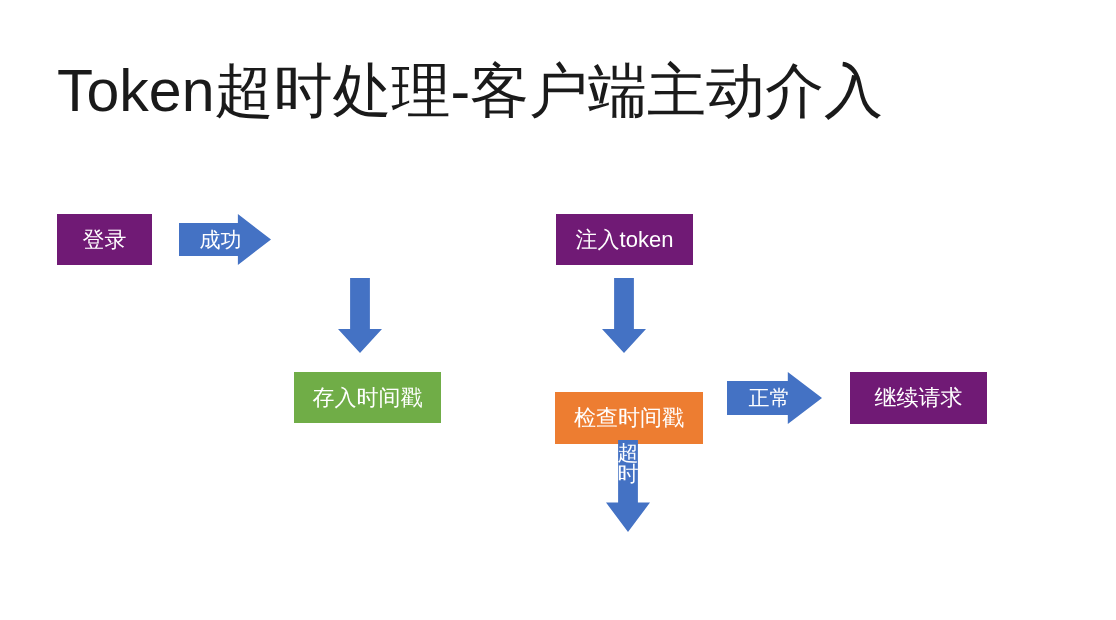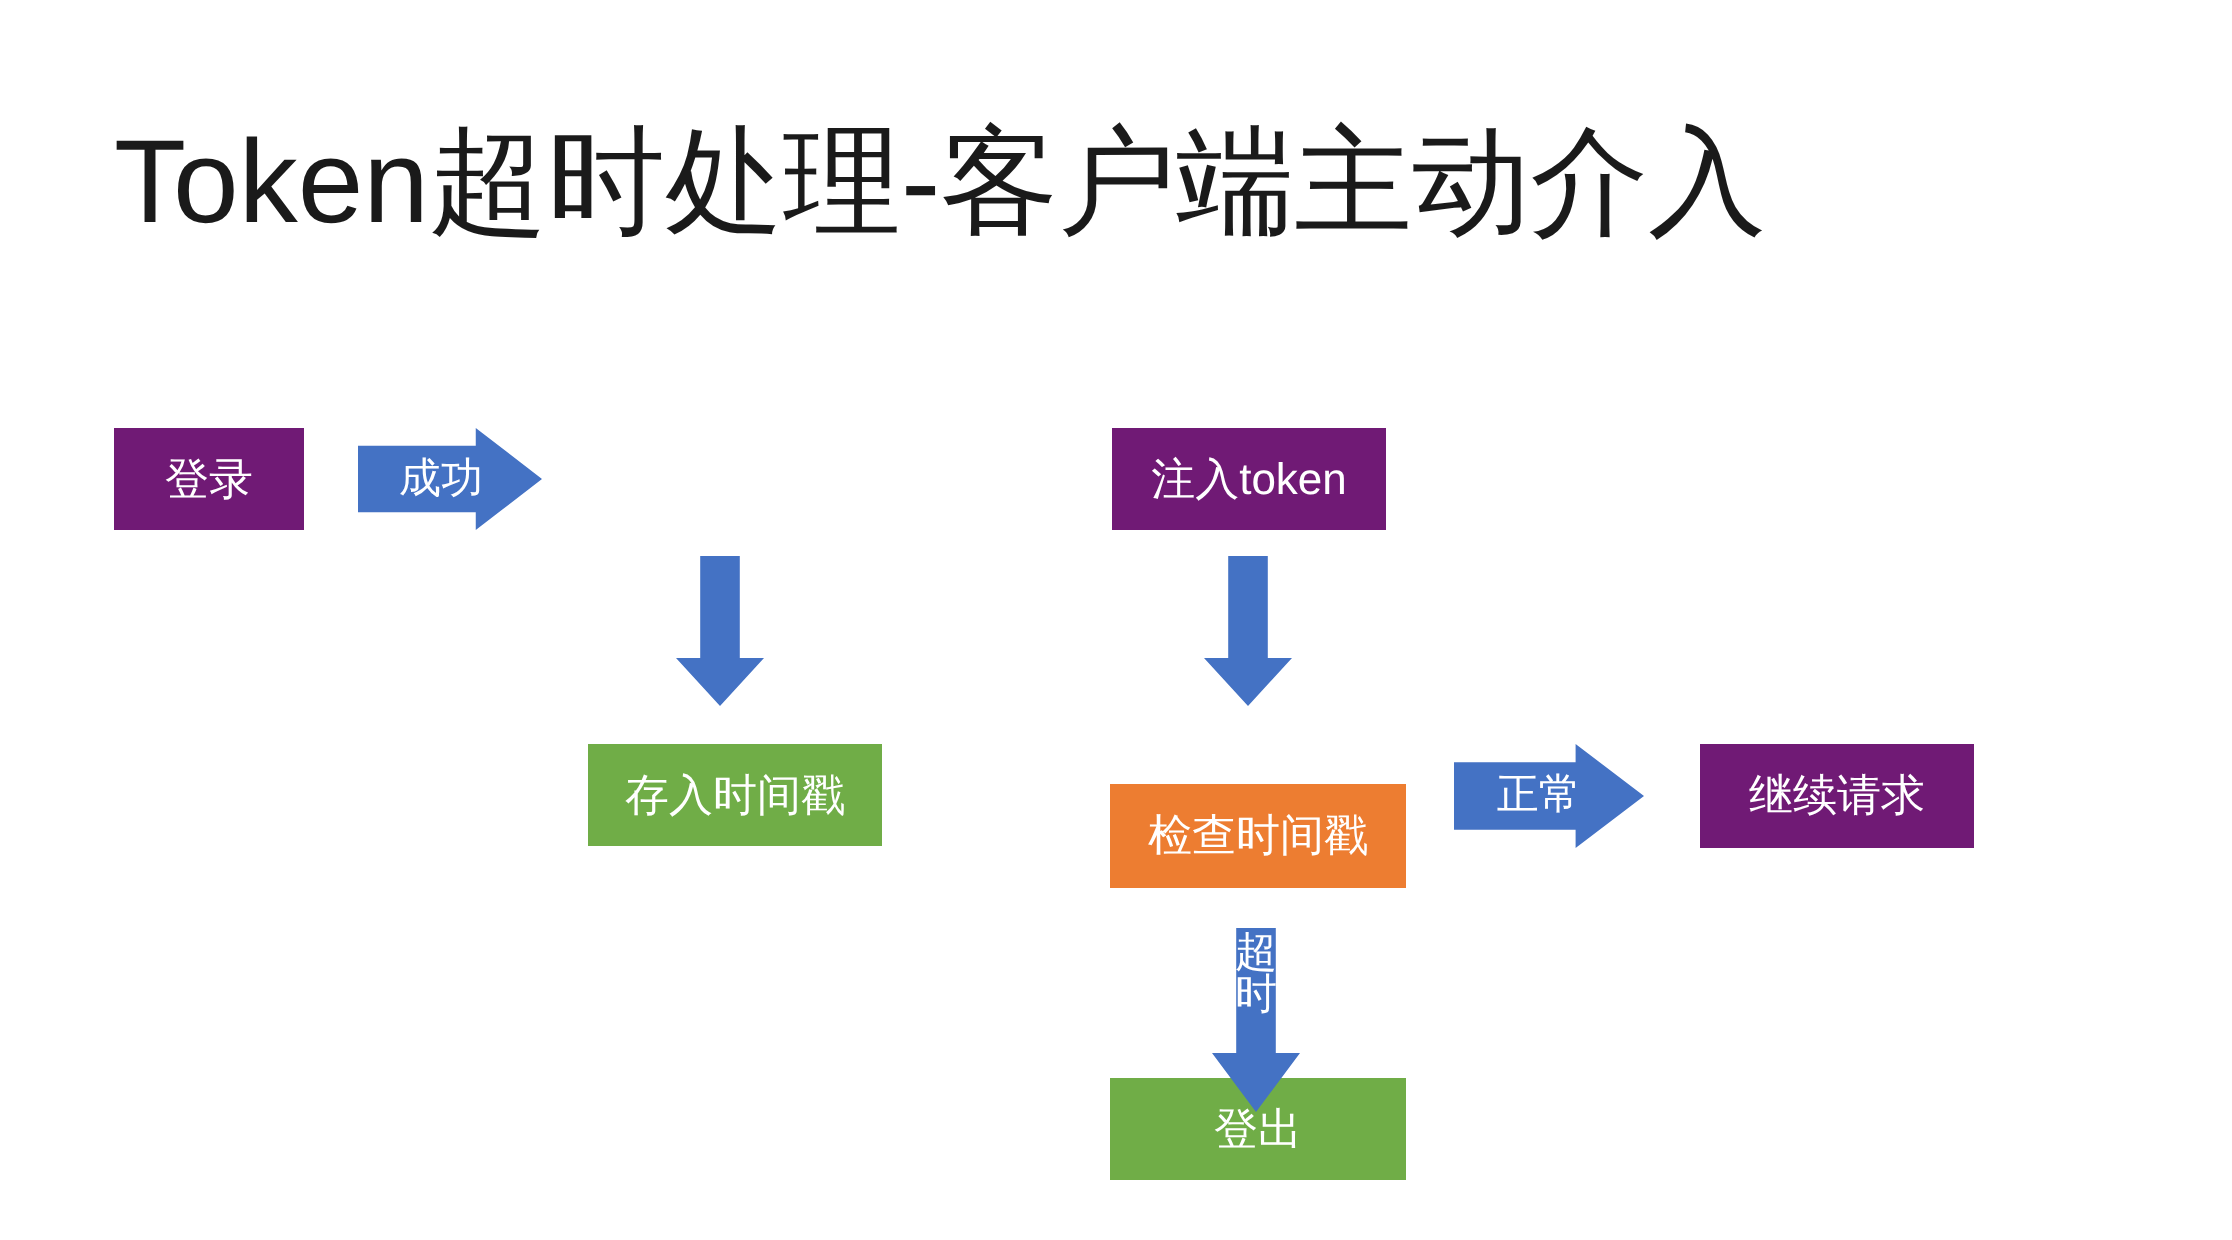--- a/index.html
+++ b/index.html
@@ -132,42 +132,39 @@
   </div>
 
   <div class="node orange" style="left:555px; top:392px; width:148px; height:52px;">
     <span>检查时间戳</span>
   </div>
 
   <div class="node blue" style="left:850px; top:372px; width:137px; height:52px;">
     <span>继续请求</span>
   </div>
 
-  <div class="node green" style="left:555px; top:539px; width:148px; height:51px;">
-    <span>登出</span>
-  </div>
 
   <div class="arrow right" style="left:179px; top:214px; width:92px; height:51px;">
     <div class="shape"></div>
     <div class="label">成功</div>
   </div>
 
   <div class="arrow down" style="left:338px; top:278px; width:44px; height:75px;">
     <div class="shape"></div>
   </div>
 
   <div class="arrow down" style="left:602px; top:278px; width:44px; height:75px;">
     <div class="shape"></div>
   </div>
 
   <div class="arrow right" style="left:727px; top:372px; width:95px; height:52px;">
     <div class="shape"></div>
     <div class="label">正常</div>
   </div>
 
-  <div class="arrow down" style="left:606px; top:440px; width:44px; height:92px;margin-top:24px;">
+  <div class="arrow down" style="left:606px; top:440px; width:44px; height:92px;">
     <div class="shape"></div>
     <div class="label">
         <span>超时</span>
       </div>
   </div>
 
 </div>
 
 </body></html>

